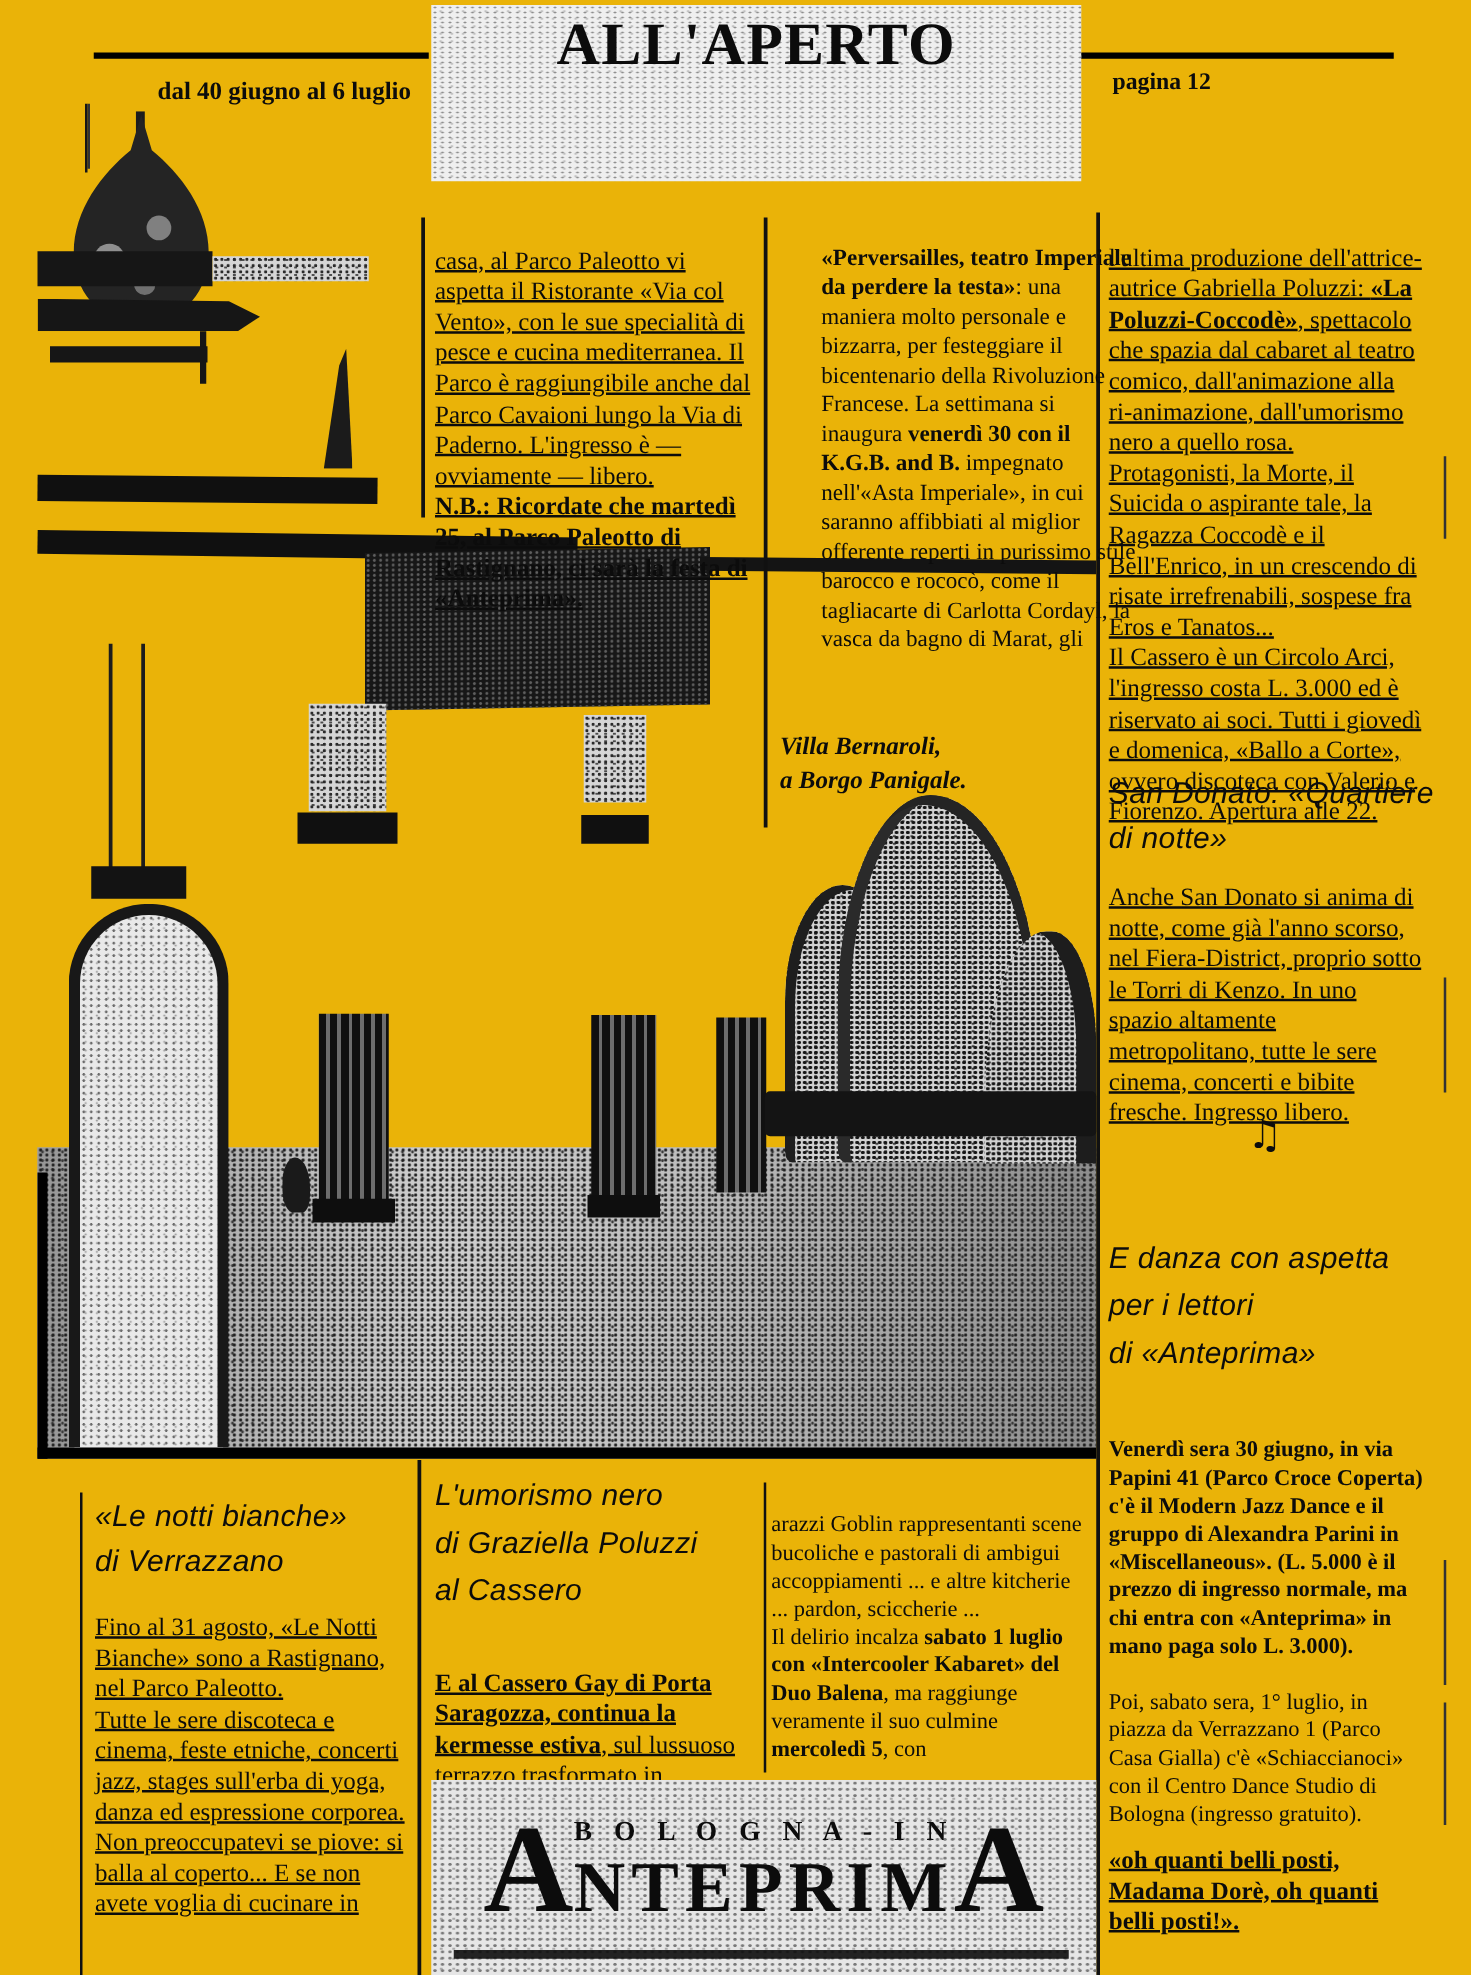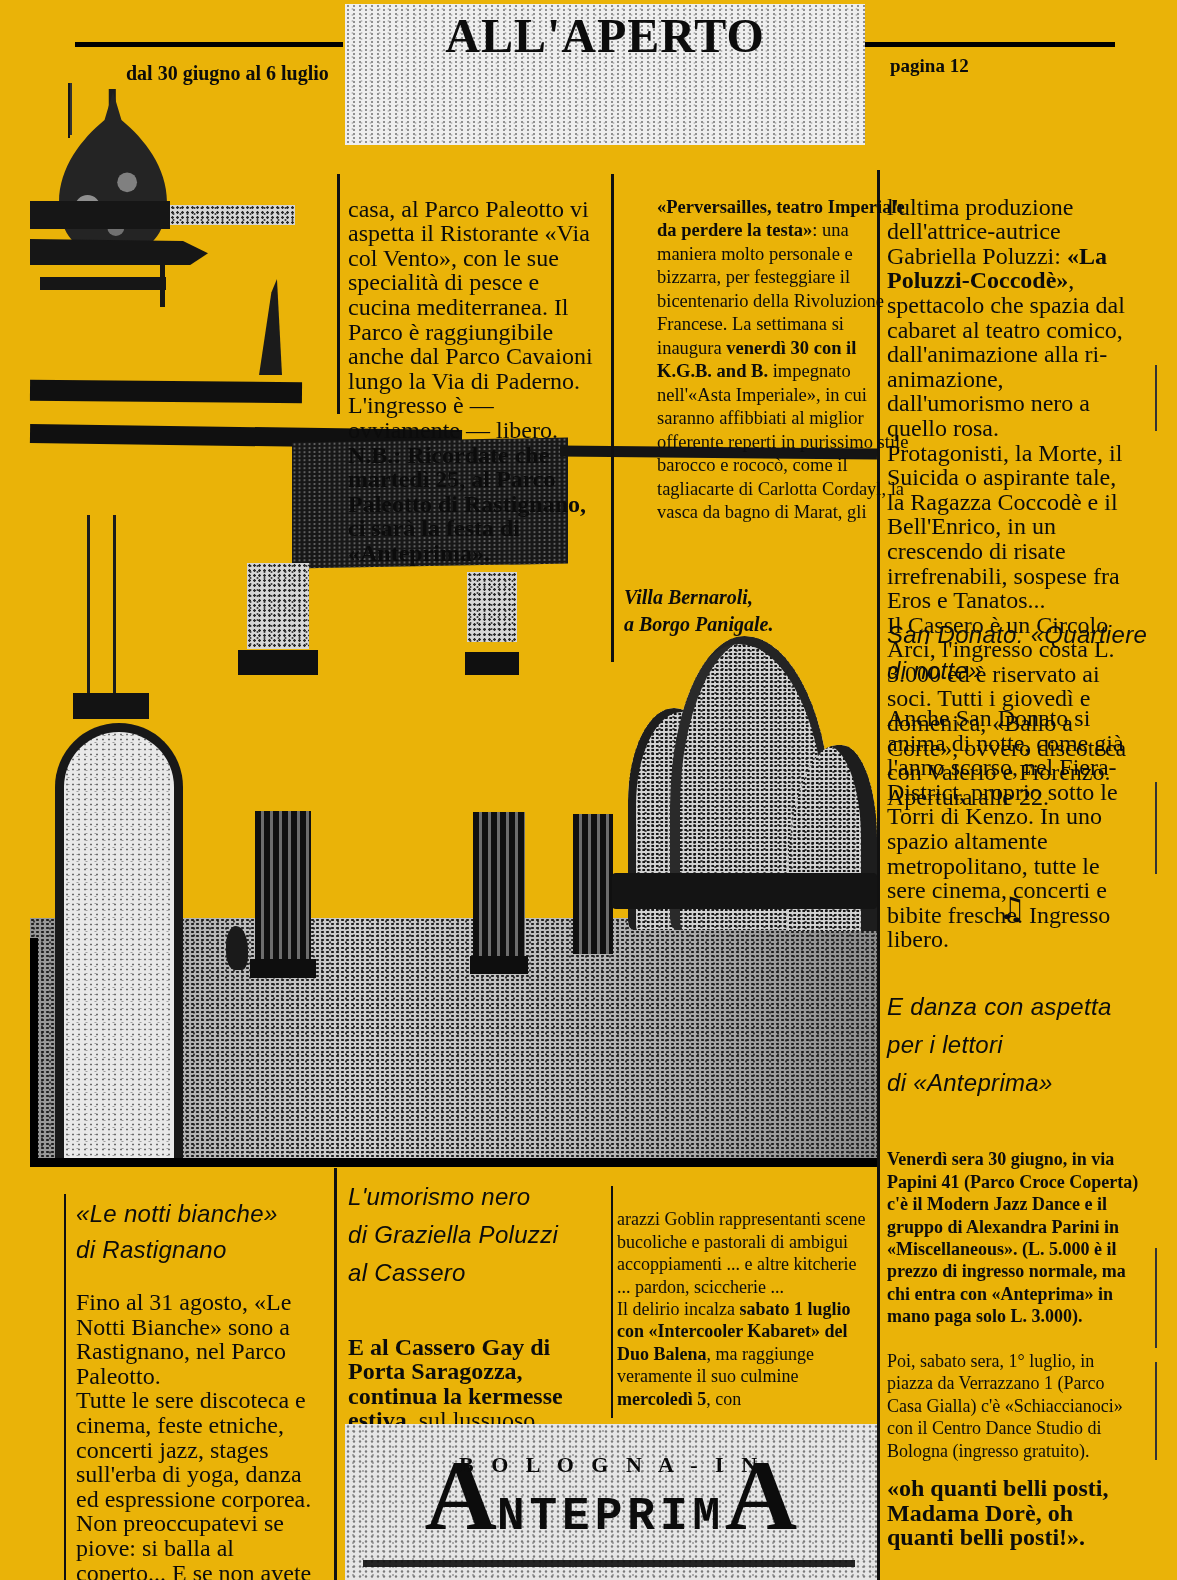--- a/index.html
+++ b/index.html
@@ -26,45 +26,45 @@
     background-image:radial-gradient(#161616 1.3px,transparent 1.7px),radial-gradient(#444 1px,transparent 1.4px);
     background-size:4.5px 4px,7px 6px;}
   .grass{background-color:#b5b5b5;
     background-image:radial-gradient(#1f1f1f 1.1px,transparent 1.6px),radial-gradient(#3c3c3c 1px,transparent 1.5px),
       linear-gradient(90deg,#969696,#cfcfcf 38%,#bdbdbd 62%,#8d8d8d);
     background-size:5px 4px,8px 7px,100% 100%;border-bottom:9px solid #000;}
 
   
   .t-title{font-weight:bold;font-size:48px;letter-spacing:1px;line-height:1;}
   .t-kick{font-weight:bold;font-size:20px;}
-  .t-body{font-size:24px;line-height:24.6px;white-space:pre-line;}
+  .t-body{font-size:20px;line-height:24.6px;white-space:pre-line;text-decoration:underline;}
   .t-body-sm{font-size:18.5px;line-height:23.5px;white-space:pre-line;margin-left:40px;}
   .t-body-xs{font-size:18px;line-height:22.4px;white-space:pre-line;}
   .t-bold{font-weight:bold;}
   .t-caption{font-weight:bold;font-style:italic;font-size:20px;line-height:27px;white-space:pre-line;}
   .t-disphead{font-family:"Liberation Sans","DejaVu Sans",sans-serif;font-weight:normal;font-style:italic;
     font-size:24px;line-height:36px;white-space:pre-line;letter-spacing:.3px;}
   .vr{position:absolute;background:#111;}
   .vrd{position:absolute;background:#333;}
   .rule{position:absolute;background:#000;}
   .note{font-family:"DejaVu Sans",sans-serif;font-size:31px;text-align:center;}
   .logo-name{display:flex;align-items:baseline;justify-content:center;font-weight:bold;line-height:1;}
   .logo-name .big{font-size:100px;}
-  .logo-name .mid{font-size:46px;letter-spacing:5px;font-family:Liberation Mono, monospace;}
+  .logo-name .mid{font-size:57px;letter-spacing:5px;}
 </style>
 </head>
 <body>
 
 <div class="page">
 
   <div class="rule" style="left:75px;top:42px;width:268px;height:5px;"></div>
   <div class="rule" style="left:863px;top:42px;width:252px;height:5px;"></div>
   <div class="abs halftone-light" style="left:345px;top:4px;width:520px;height:141px;"></div>
   <div class="abs t-title" style="left:345px;top:12px;width:520px;text-align:center;">ALL'APERTO</div>
-  <div class="abs t-kick" style="left:126px;top:62px;">dal 30 giugno al 6 luglio</div>
+  <div class="abs t-kick" style="left:126px;top:62px;">dal 40 giugno al 6 luglio</div>
   <div class="abs t-kick" style="left:890px;top:55px;font-size:19px;">pagina 12</div>
   <div class="vrd" style="left:70px;top:83px;width:2px;height:52px;"></div>
 
   <div class="abs" style="left:30px;top:83px;width:847px;height:1084px;">
     <div class="abs" style="left:38px;top:0;width:2px;height:55px;background:#161616;"></div>
     <svg class="abs" style="left:12px;top:6px;" width="142" height="198" viewBox="0 0 100 140">
       <rect x="47" y="0" width="5" height="16" fill="#1d1d1d"></rect>
       <path d="M50 2 L56 22 C73 36 90 58 88 84 C86 106 72 118 50 120 C28 118 14 106 12 84 C10 58 27 36 44 22 Z" fill="#242424"></path>
       <circle cx="32" cy="84" r="9" fill="#e8e8e8" opacity=".55"></circle>
       <circle cx="60" cy="66" r="7" fill="#dcdcdc" opacity=".5"></circle>
@@ -144,21 +144,21 @@
   <div class="abs t-disphead" style="left:887px;top:988px;width:262px;line-height:38px;">E danza con aspetta
 per i lettori
 di «Anteprima»</div>
   <div class="abs t-body-xs" style="left:887px;top:1126px;width:252px;">
     <div class="t-bold">Venerdì sera 30 giugno, in via Papini 41 (Parco Croce Coperta) c'è il Modern Jazz Dance e il gruppo di Alexandra Parini in «Miscellaneous». (L. 5.000 è il prezzo di ingresso normale, ma chi entra con «Anteprima» in mano paga solo L. 3.000).</div>
     <div>Poi, sabato sera, 1° luglio, in piazza da Verrazzano 1 (Parco Casa Gialla) c'è «Schiaccianoci» con il Centro Dance Studio di Bologna (ingresso gratuito).</div>
   </div>
   <div class="abs t-body t-bold" style="left:887px;top:1476px;width:252px;">«oh quanti belli posti, Madama Dorè, oh quanti belli posti!».</div>
 
   <div class="abs t-disphead" style="left:76px;top:1196px;width:250px;">«Le notti bianche»
-di Rastignano</div>
+di Verrazzano</div>
   <div class="abs t-body" style="left:76px;top:1290px;width:252px;">Fino al 31 agosto, «Le Notti Bianche» sono a Rastignano, nel Parco Paleotto.
 Tutte le sere discoteca e cinema, feste etniche, concerti jazz, stages sull'erba di yoga, danza ed espressione corporea.
 Non preoccupatevi se piove: si balla al coperto... E se non avete voglia di cucinare in</div>
 
   <div class="abs t-disphead" style="left:348px;top:1178px;width:260px;line-height:38px;">L'umorismo nero
 di Graziella Poluzzi
 al Cassero</div>
   <div class="abs t-body" style="left:348px;top:1310px;width:258px;">
     <span class="t-bold">E al Cassero Gay di Porta Saragozza, continua la kermesse estiva</span><span>, sul lussuoso terrazzo trasformato in</span>
   </div>

